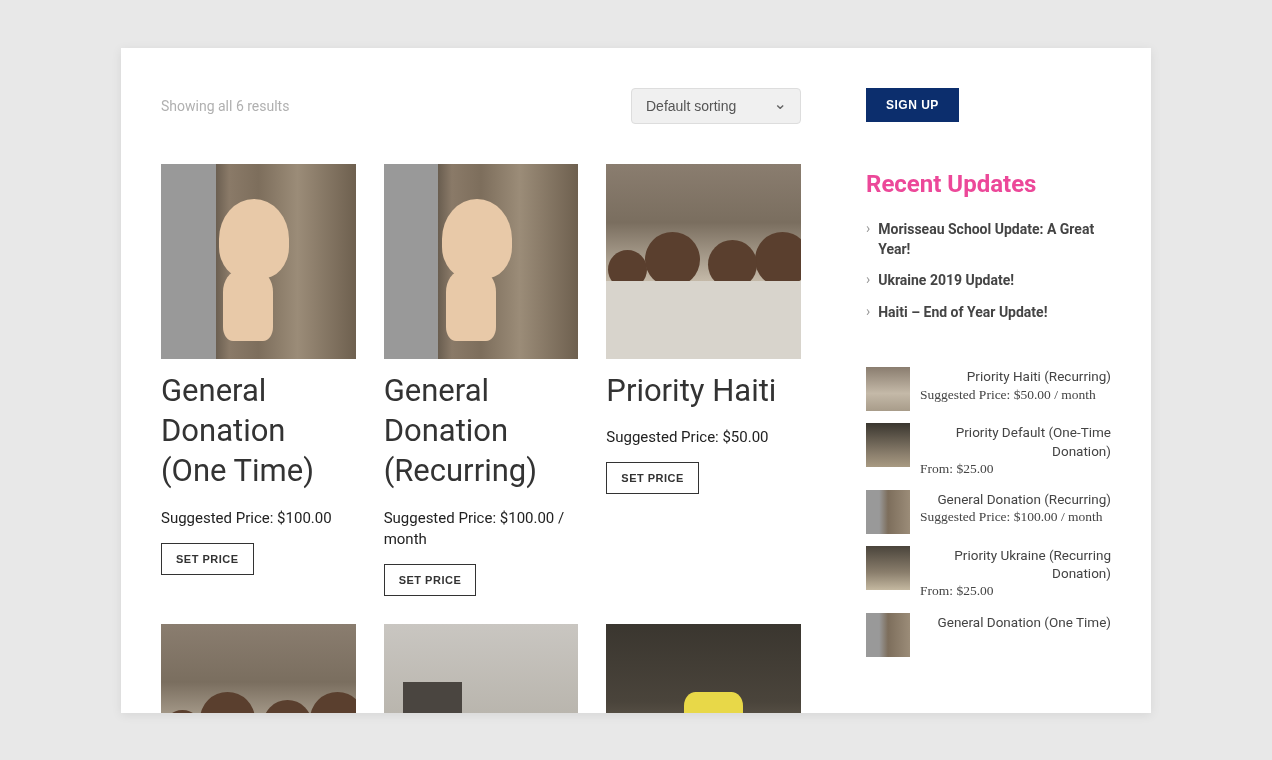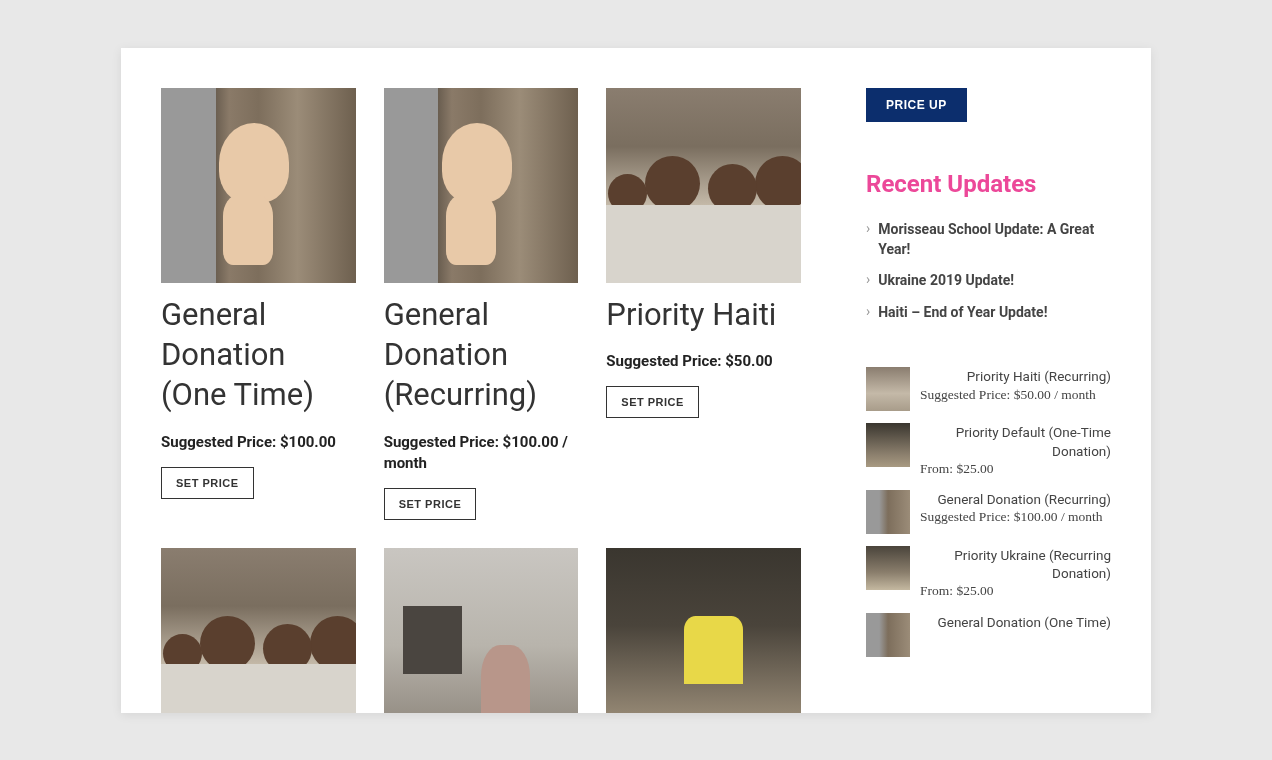--- a/index.html
+++ b/index.html
@@ -155,21 +155,21 @@
       line-height: 1.3;
       margin-bottom: 16px;
     }
     .product-price-label {
       font-size: 15px;
       color: #222;
       margin-bottom: 14px;
       line-height: 1.4;
     }
     .product-price-label strong {
-      font-weight: 700;
+      font-weight: 400;
     }
     .set-price-btn {
       display: inline-block;
       border: 1px solid #333;
       background: #fff;
       color: #333;
       padding: 9px 14px;
       font-size: 11px;
       font-weight: 700;
       letter-spacing: 0.5px;
@@ -261,20 +261,28 @@
       font-family: Liberation Serif, serif;
     }
   </style>
 </head>
 <body>
 
 <div class="page-container">
   <div class="content-wrapper">
 
     <div class="main-content">
+      <div class="top-row">
+        <div class="result-count">Showing all 6 results</div>
+        <div class="sort-wrapper">
+          <select class="sort-select">
+            <option>Default sorting</option>
+          </select>
+        </div>
+      </div>
 
       <div class="products-grid">
 
       <div class="product-card">
             <div class="product-image child-peekaboo"></div>
             <h3 class="product-title">General Donation (One Time)</h3>
             <p class="product-price-label"><strong>Suggested Price: $100.00</strong></p>
             <button class="set-price-btn">SET PRICE</button>
           </div>
           <div class="product-card">
@@ -295,21 +303,21 @@
           <div class="product-card">
             <div class="product-image classroom"></div>
           </div>
           <div class="product-card">
             <div class="product-image floor-yellow"></div>
           </div>
         </div>
     </div>
 
     <div class="sidebar">
-      <button class="signup-btn">PRICE UP</button>
+      <button class="signup-btn">SIGN UP</button>
 
       <h2 class="sidebar-heading">Recent Updates</h2>
       <ul class="updates-list">
           <li>
             <a href="#">Morisseau School Update:  A Great Year!</a>
           </li>
           <li>
             <a href="#">Ukraine 2019 Update!</a>
           </li>
           <li>

